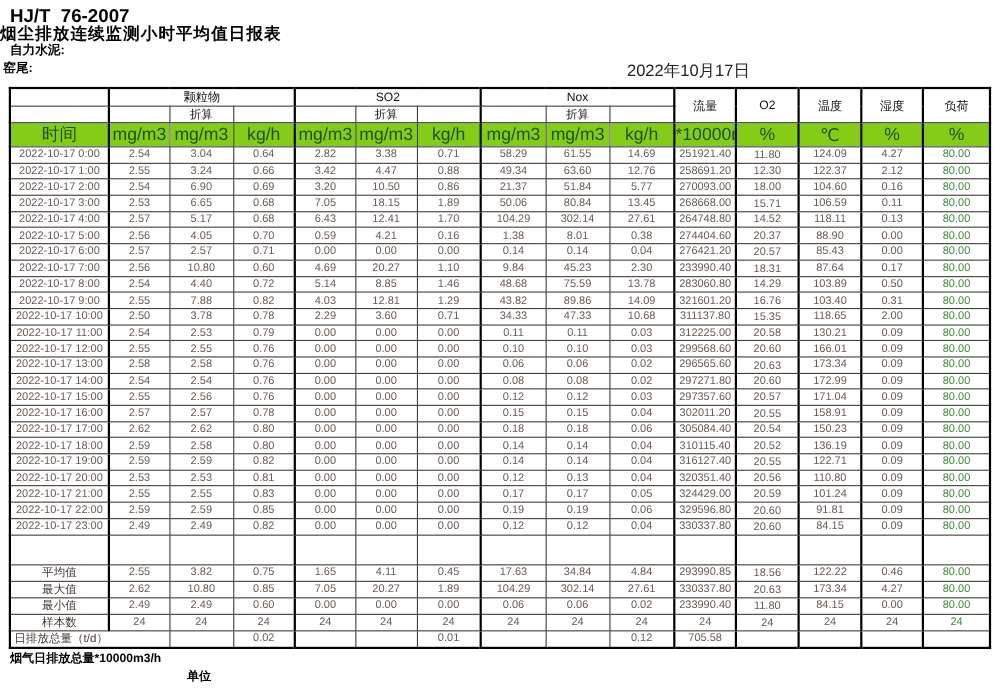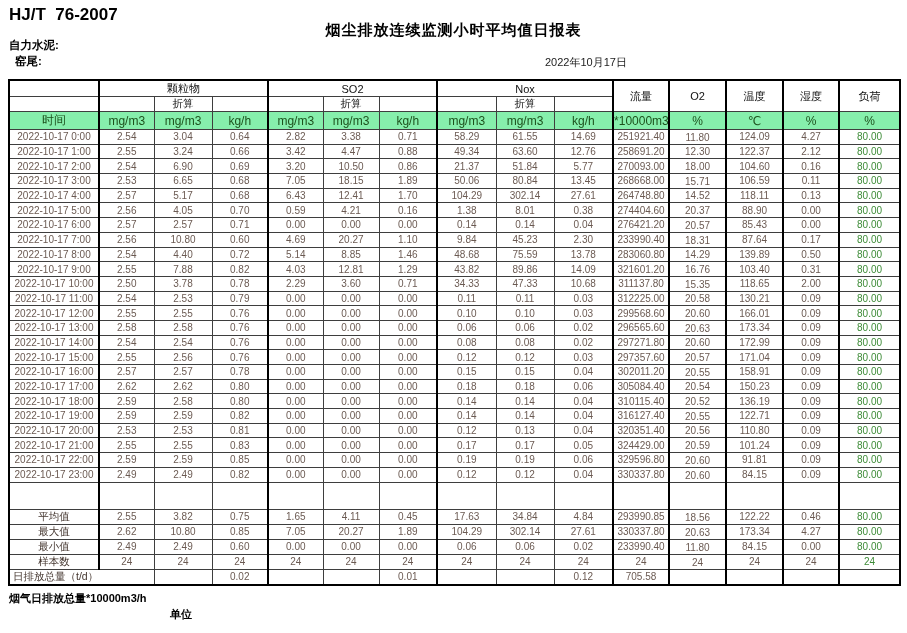--- a/index.html
+++ b/index.html
@@ -2,31 +2,31 @@
 <html><head>
 <meta charset="utf-8">
 <style>
   * { margin:0; padding:0; box-sizing:border-box; }
   html,body { background:#fff; }
   body {
     width:907px; height:633px; position:relative; overflow:hidden;
     font-family:"Liberation Sans","DejaVu Sans",sans-serif; color:#000;
   }
   .doc-code { position:absolute; top:5px; left:9px; font-size:17px; font-weight:bold; white-space:pre; }
-  .report-title { position:absolute; top:21px; left:0; width:100%; text-align:center; font-size:15px; font-weight:bold; letter-spacing:1px; }
+  .report-title { position:absolute; top:21px; left:0; width:100%; font-size:15px; font-weight:bold; letter-spacing:1px; }
   .company-line { position:absolute; top:38px; left:9px; font-size:11.5px; font-weight:bold; }
-  .kiln-line { position:absolute; top:54px; left:15px; font-size:11.5px; font-weight:bold; }
-  .date-line { position:absolute; top:55px; left:545px; font-size:11px; color:#222; }
+  .kiln-line { position:absolute; top:54px; left:3px; font-size:11.5px; font-weight:bold; }
+  .date-line { position:absolute; top:55px; left:570px; font-size:15px; color:#222; }
 
   table { position:absolute; top:79px; left:8px; width:891px; border-collapse:collapse; table-layout:fixed; border:2px solid #000; }
   td { border:1px solid #3e3e3e; text-align:center; white-space:nowrap; overflow:hidden; font-size:10px; }
   .gb { border-left:2px solid #000; }
   .h1 td { height:16px; font-size:11px; color:#111; }
   .h2 td { height:13px; font-size:10.5px; color:#111; }
-  .units td { height:15px; background:#86efac; color:#1d521d; font-size:12px; }
+  .units td { height:15px; background:#84cc16; color:#1d521d; font-size:16px; }
   .data td { height:14.7px; }
   .gap td { height:27px; }
   .time { color:#6b5a52; }
   .num { color:#6b5a52; }
   .load { color:#3d8b37; }
   .o2 { vertical-align:bottom; padding-bottom:1px; }
   .slabel { color:#44362f; font-size:10.5px; }
   .left { text-align:left; padding-left:3px;margin-left:24px; }
 
   .footer-line1 { position:absolute; top:591px; left:9px; font-size:11px; font-weight:bold;text-align:right; }
@@ -245,21 +245,21 @@
         <td class="num">4.40</td>
         <td class="num">0.72</td>
         <td class="gb num">5.14</td>
         <td class="num">8.85</td>
         <td class="num">1.46</td>
         <td class="gb num">48.68</td>
         <td class="num">75.59</td>
         <td class="num">13.78</td>
         <td class="gb num">283060.80</td>
         <td class="gb num o2">14.29</td>
-        <td class="gb num">139.89</td>
+        <td class="gb num">103.89</td>
         <td class="gb num">0.50</td>
         <td class="gb load">80.00</td>
       </tr>
       <tr class="data">
         <td class="time">2022-10-17 9:00</td>
         <td class="gb num">2.55</td>
         <td class="num">7.88</td>
         <td class="num">0.82</td>
         <td class="gb num">4.03</td>
         <td class="num">12.81</td>

